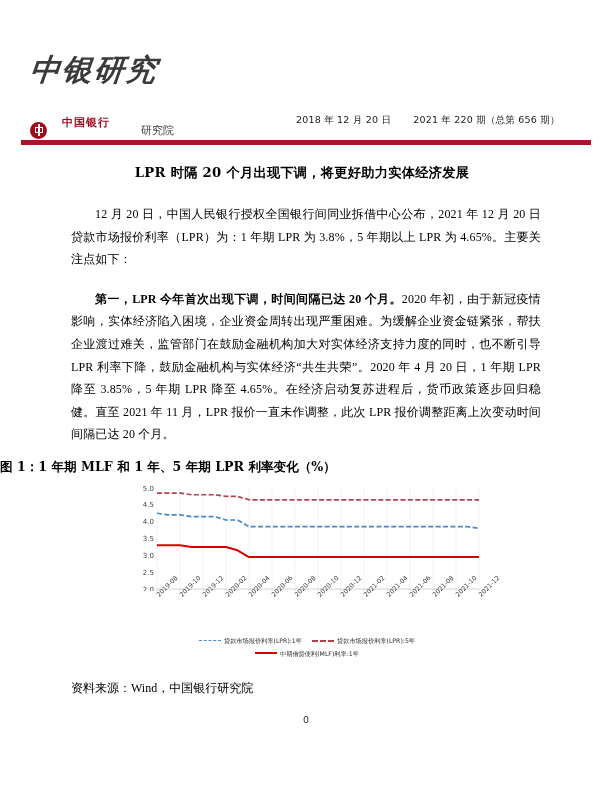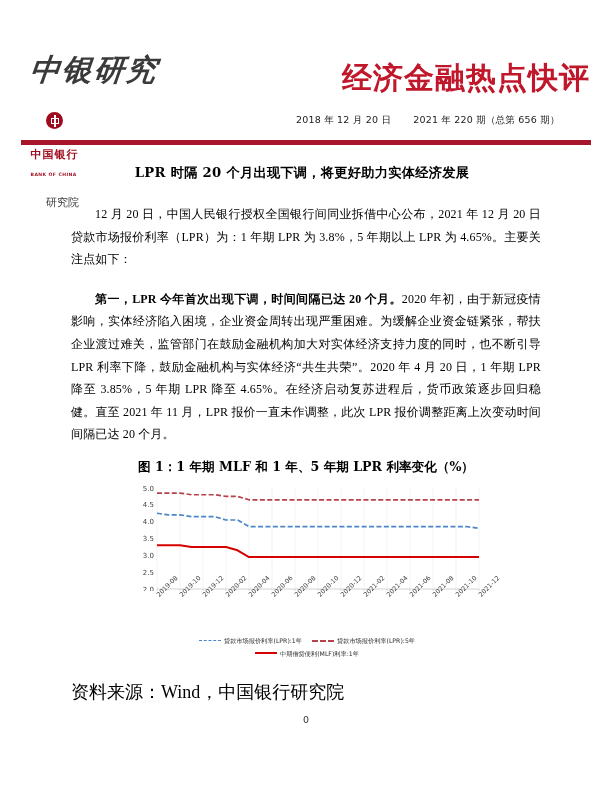--- a/index.html
+++ b/index.html
@@ -23,21 +23,21 @@
     transform:skewX(-6deg);
     white-space:nowrap;
   }
   .hot-title{
     position:absolute;right:22px;top:58px;
     font-family:"DejaVu Sans","Liberation Sans",sans-serif;
     font-size:30px;font-weight:700;
     color:#c0172b;letter-spacing:1px;
     white-space:nowrap;
   }
-  .boc-row{position:absolute;left:30px;top:112px;display:flex;align-items:center;gap:15px;flex-direction:column;}
+  .boc-row{position:absolute;left:30px;top:112px;display:flex;align-items:center;gap:15px;}
   .boc-mark{
     width:17px;height:17px;border-radius:50%;
     background:#9e0b1f;position:relative;flex:none;
   }
   .boc-mark:before{
     content:"";position:absolute;left:50%;top:2.5px;
     width:2px;height:12px;background:#fff;transform:translateX(-50%);
   }
   .boc-mark:after{
     content:"";position:absolute;left:4.5px;top:5.5px;
@@ -82,21 +82,21 @@
     text-align:justify;text-align-last:left;
     text-indent:2em;
     font-family:"Liberation Serif","DejaVu Serif",serif;
     letter-spacing:.15px;
   }
   p.para + p.para{margin-top:17px;}
   .lead{font-weight:700;}
 
   
   .fig-title{
-    position:absolute;left:0;top:459px;width:612px;text-align:center;
+    position:absolute;left:0;top:459px;width:612px;
     font-size:12.6px;font-weight:700;
     font-family:"DejaVu Serif","Liberation Serif",serif;
   }
   .chart-box{
     position:absolute;left:133px;top:483px;width:348px;height:185px;
   }
   .plot-wrap{position:absolute;left:0;top:0;width:348px;height:108px;}
   .xlabels{position:absolute;left:0;top:108px;width:348px;height:44px;}
   .xtick{
     position:absolute;top:0;
@@ -118,37 +118,36 @@
   .lg-swatch{
     display:inline-block;width:22px;height:0;vertical-align:middle;
     margin-right:3px;margin-bottom:1px;
   }
   .sw-lpr1{border-top:1.6px dashed #4a86c8;}
   .sw-lpr5{border-top:2px dashed #b5424a;}
   .sw-mlf{border-top:2.2px solid #d60000;}
 
   .source{
     position:absolute;left:71px;top:680px;
-    font-size:18px;
+    font-size:12px;
     font-family:"Liberation Serif","DejaVu Serif",serif;
   }
   .pageno{
     position:absolute;left:0;top:714px;width:612px;text-align:center;
     font-size:9.5px;font-family:"DejaVu Sans","Liberation Sans",sans-serif;
     color:#333;
   }
 </style>
 </head>
 <body>
 
 <div class="page">
 
   <div class="header">
     <div class="brand-script">中银研究</div>
-    <div class="hot-title">经济金融热点快评</div>
 
     <div class="boc-row">
       <span class="boc-mark"></span>
       <span>
         <span class="boc-cn">中国银行</span><br>
         <span class="boc-en">BANK OF CHINA</span>
       </span>
       <span class="boc-inst">研究院</span>
     </div>
 

